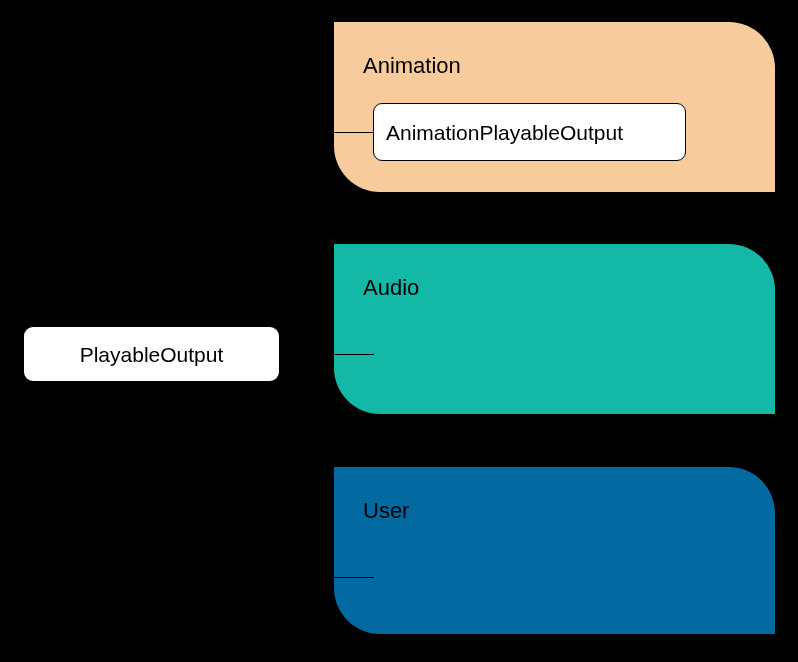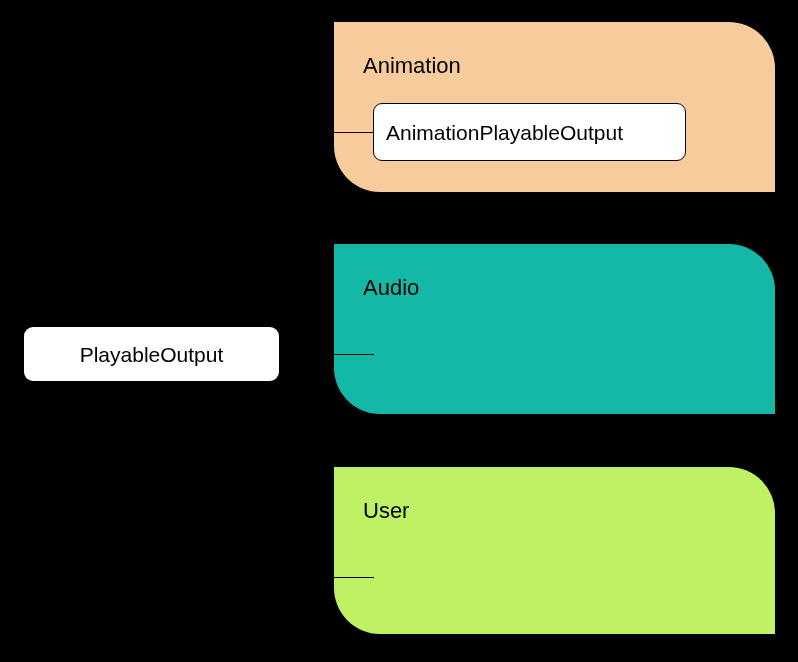--- a/index.html
+++ b/index.html
@@ -26,21 +26,21 @@
 
   
   .group{
     position:absolute;
     left:334px;width:441px;height:170px;
     box-sizing:border-box;
     border-radius:0 46px 0 46px; 
   }
   .group-animation{top:22px;background:#f8cb9c;}
   .group-audio{top:244px;background:#14b8a6;height:170px;}
-  .group-user{top:467px;background:#bef264;height:167px;}
+  .group-user{top:467px;background:#0369a1;height:167px;}
 
   .group-label{
     position:absolute;left:29px;top:33px;
     font-size:22px;color:#000000;line-height:1;white-space:nowrap;
   }
 
   
   .connector{
     position:absolute;
     left:0px;top:110px;width:40px;height:0;

